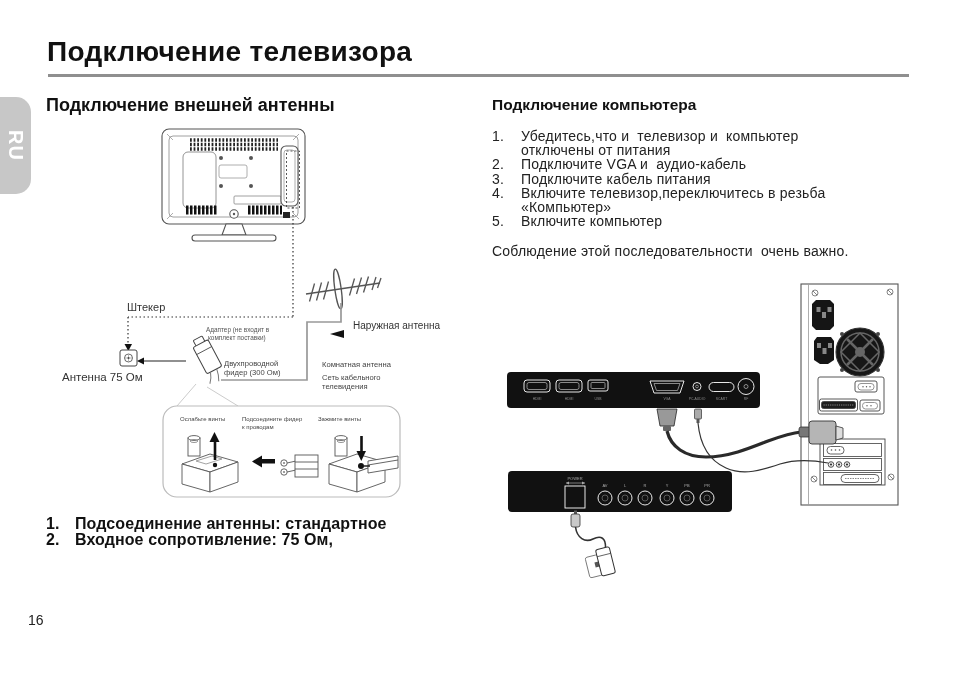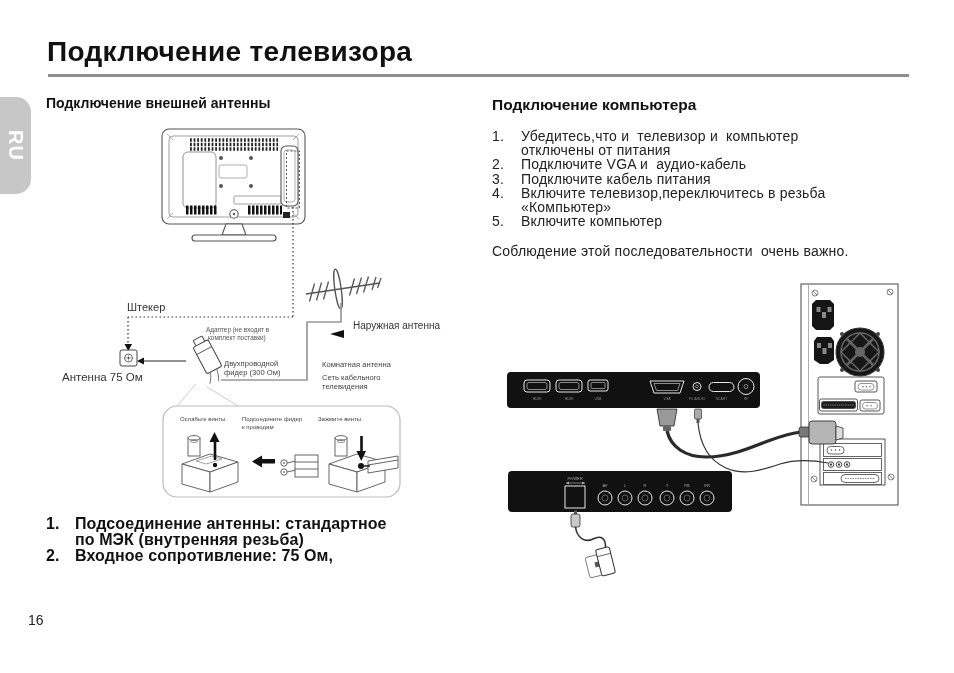--- a/index.html
+++ b/index.html
@@ -11,21 +11,21 @@
     position:absolute;left:47px;top:36px;font-size:28px;font-weight:bold;
     letter-spacing:.3px;color:#111;white-space:pre;
   }
   .title-rule{position:absolute;left:48px;top:74px;width:861px;height:3px;background:#8f8f8f;}
   .lang-tab{
     position:absolute;left:0;top:97px;width:31px;height:97px;background:#c7c7c7;
     border-radius:0 15px 15px 0;display:flex;align-items:center;justify-content:center;
   }
   .lang-tab span{transform:rotate(90deg);font-size:20px;font-weight:bold;color:#fff;letter-spacing:1px;}
   .col-heading-left{
-    position:absolute;left:46px;top:95px;font-size:14px;font-weight:bold;color:#111;white-space:pre;
+    position:absolute;left:46px;top:95px;font-size:18px;font-weight:bold;color:#111;white-space:pre;
   }
   .col-heading-right{
     position:absolute;left:492px;top:96px;font-size:15.5px;font-weight:bold;color:#111;white-space:pre;
   }
   .steps{position:absolute;left:492px;top:129px;width:440px;font-size:14px;line-height:14.2px;letter-spacing:.2px;color:#222;}
   .step{display:flex;}
   .step .num{width:29px;flex:none;}
   .step .txt div{white-space:pre;}
   .seq-note{position:absolute;left:492px;top:243px;font-size:14px;letter-spacing:.2px;color:#222;white-space:pre;}
   .note{position:absolute;left:46px;top:516px;font-size:16px;font-weight:bold;line-height:16px;letter-spacing:.1px;color:#111;}
@@ -192,21 +192,20 @@
     <text x="322" y="367" font-size="7.6" fill="#444">Комнатная антенна</text>
     <text x="322" y="380" font-size="7.6" fill="#444">Сеть кабельного</text>
     <text x="322" y="389" font-size="7.6" fill="#444">телевидения</text>
   </svg>
 
   <div class="note">
     <div class="note-item">
       <span class="num">1.</span>
       <span class="txt">
         <div>Подсоединение антенны: стандартное</div>
-        <div>по МЭК (внутренняя резьба)</div>
       </span>
     </div>
     <div class="note-item">
       <span class="num">2.</span>
       <span class="txt">
         <div>Входное сопротивление: 75 Ом,</div>
       </span>
     </div>
   </div>
 

